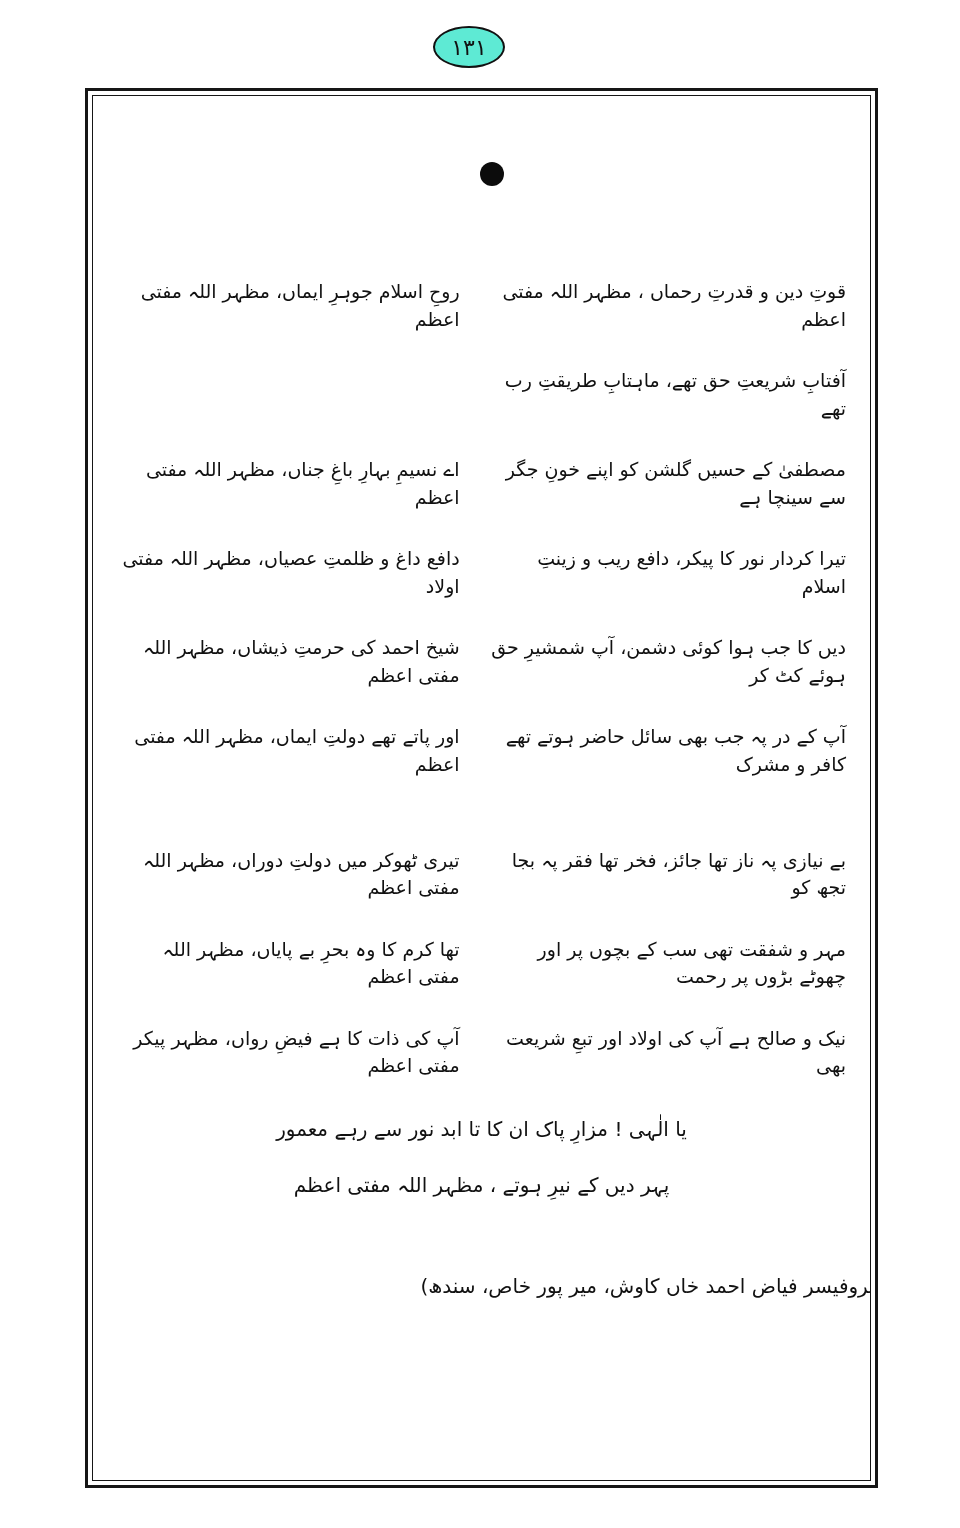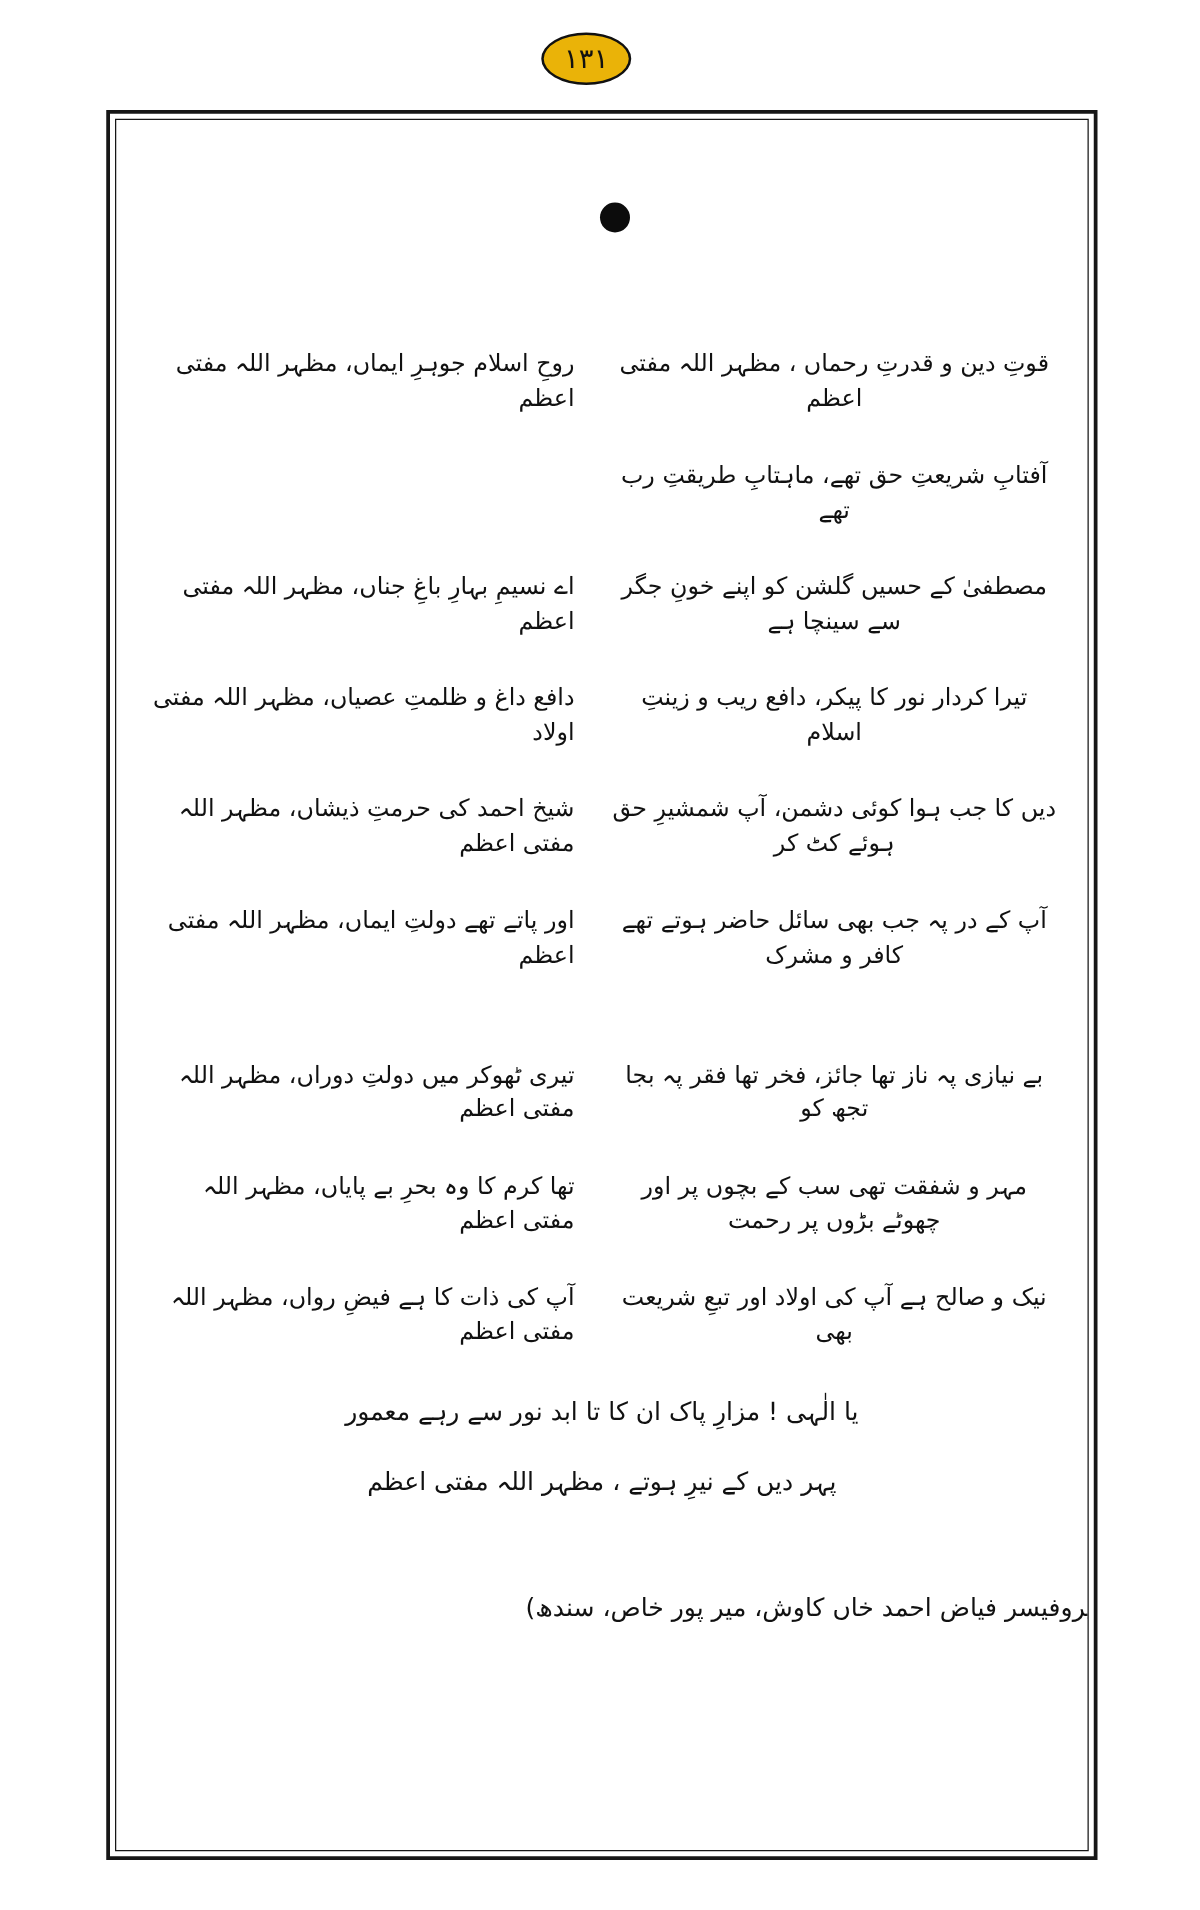--- a/index.html
+++ b/index.html
@@ -16,21 +16,21 @@
     position:absolute;
     top:26px;
     left:433px;
     min-width:44px;
     height:34px;
     border:2px solid #111;
     border-radius:50%;
     display:flex;align-items:center;justify-content:center;
     font-size:22px;
     padding:2px 12px;
-    background:#eab308;
+    background:#5eead4;
     letter-spacing:1px;
   }
   
   .page-frame{
     position:absolute;
     left:85px;top:88px;
     width:793px;height:1400px;
     border:3px solid #161616;
     box-sizing:border-box;
     background:#fff;
@@ -57,21 +57,21 @@
   .couplet-row{
     display:flex;
     justify-content:space-between;
     align-items:flex-start;
     margin-bottom:34px;
     font-size:19px;
     line-height:1.45;
   }
   .hemistich-first{
     width:49%;
-    text-align:center;
+    text-align:right;
   }
   .hemistich-second{
     width:47%;
     text-align:start;
   }
   .closing-lines{
     text-align:center;
     font-size:20px;
     line-height:1.5;
   }
@@ -141,21 +141,21 @@
         <span class="hemistich-second">تیری ٹھوکر میں دولتِ دوراں، مظہر اللہ مفتی اعظم</span>
       </div>
 
       <div class="couplet-row">
         <span class="hemistich-first">مہر و شفقت تھی سب کے بچوں پر اور چھوٹے بڑوں پر رحمت</span>
         <span class="hemistich-second">تھا کرم کا وہ بحرِ بے پایاں، مظہر اللہ مفتی اعظم</span>
       </div>
 
       <div class="couplet-row">
         <span class="hemistich-first">نیک و صالح ہے آپ کی اولاد اور تبعِ شریعت بھی</span>
-        <span class="hemistich-second">آپ کی ذات کا ہے فیضِ رواں، مظہر اللہ مفتی اعظم</span>
+        <span class="hemistich-second">آپ کی ذات کا ہے فیضِ رواں، مظہر پیکر مفتی اعظم</span>
       </div>
 
       <div class="closing-lines">
         <div class="closing-line">یا الٰہی ! مزارِ پاک ان کا تا ابد نور سے رہے معمور</div>
         <div class="closing-line">پہر دیں کے نیرِ ہوتے ، مظہر اللہ مفتی اعظم</div>
       </div>
 
       <div class="attribution-wrap">
         <span class="attribution-line">(پروفیسر فیاض احمد خاں کاوش، میر پور خاص، سندھ)</span>
       </div>

